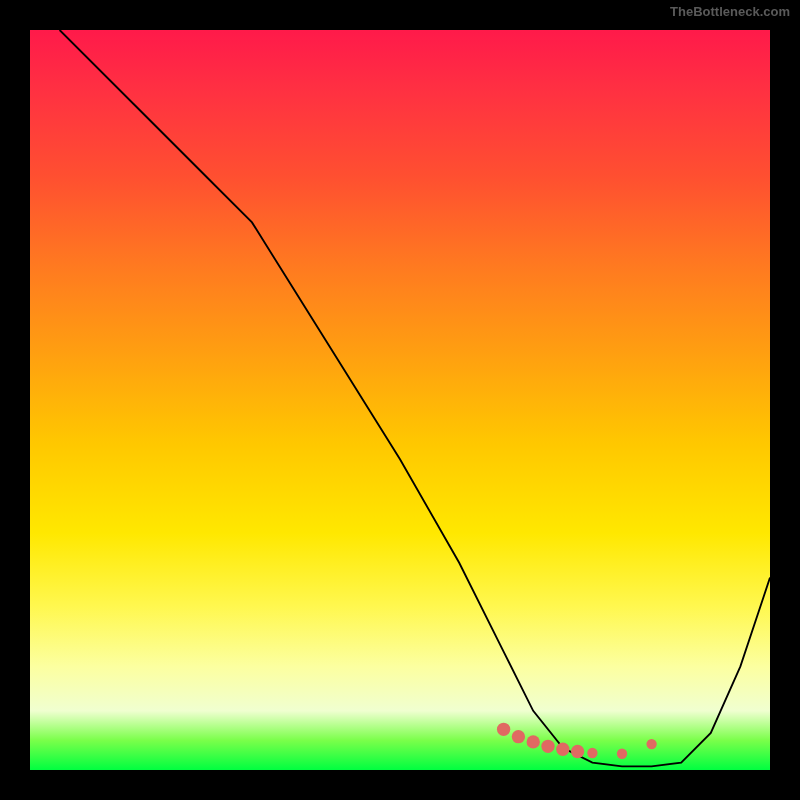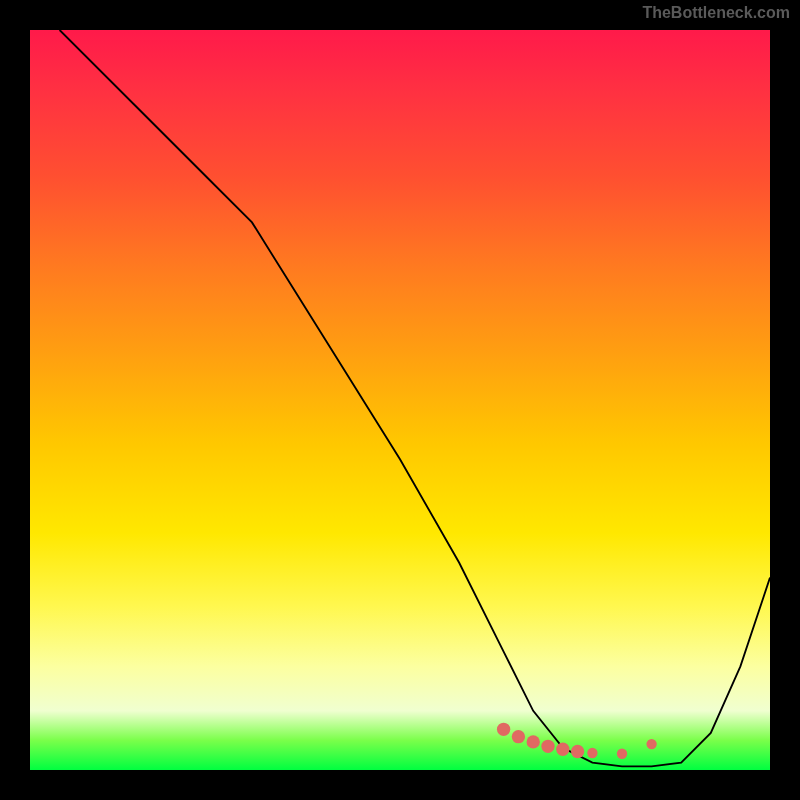--- a/index.html
+++ b/index.html
@@ -9,21 +9,21 @@
     height: 800px;
     background: #000;
     position: relative;
     font-family: Arial, sans-serif;
   }
   .watermark {
     position: absolute;
     top: 4px;
     right: 10px;
     color: #5a5a5a;
-    font-size: 16px;
+    font-size: 13px;
     font-weight: bold;
     z-index: 10;
   }
   .plot-area {
     position: absolute;
     left: 30px;
     top: 30px;
     width: 740px;
     height: 740px;
     overflow: hidden;

